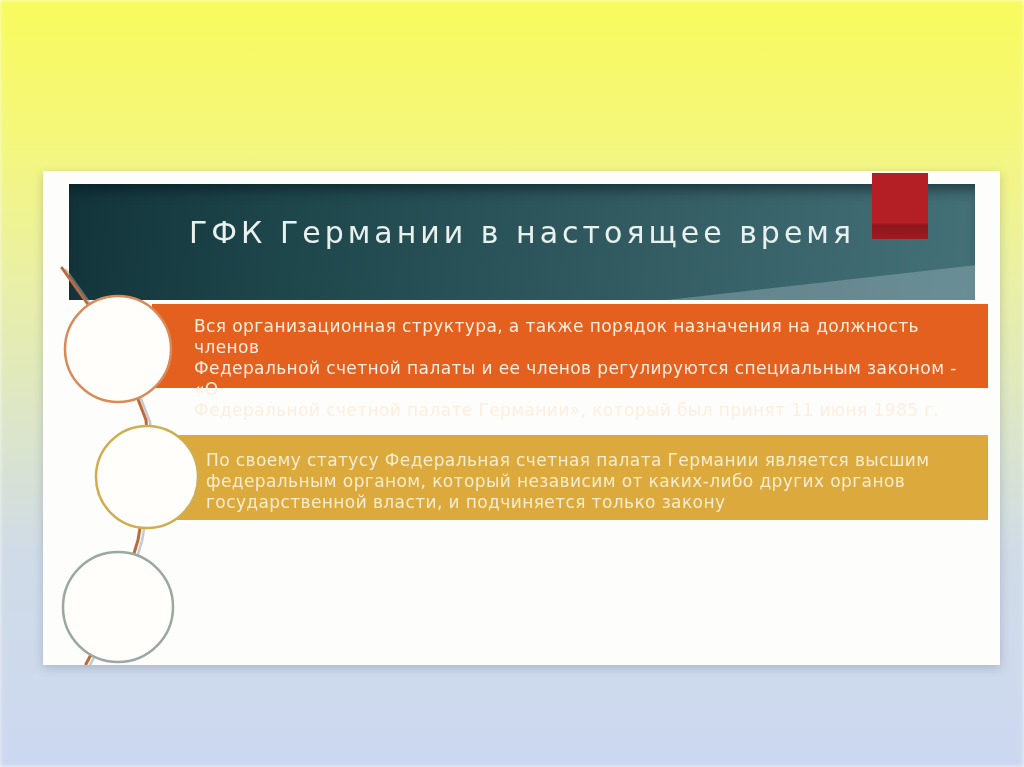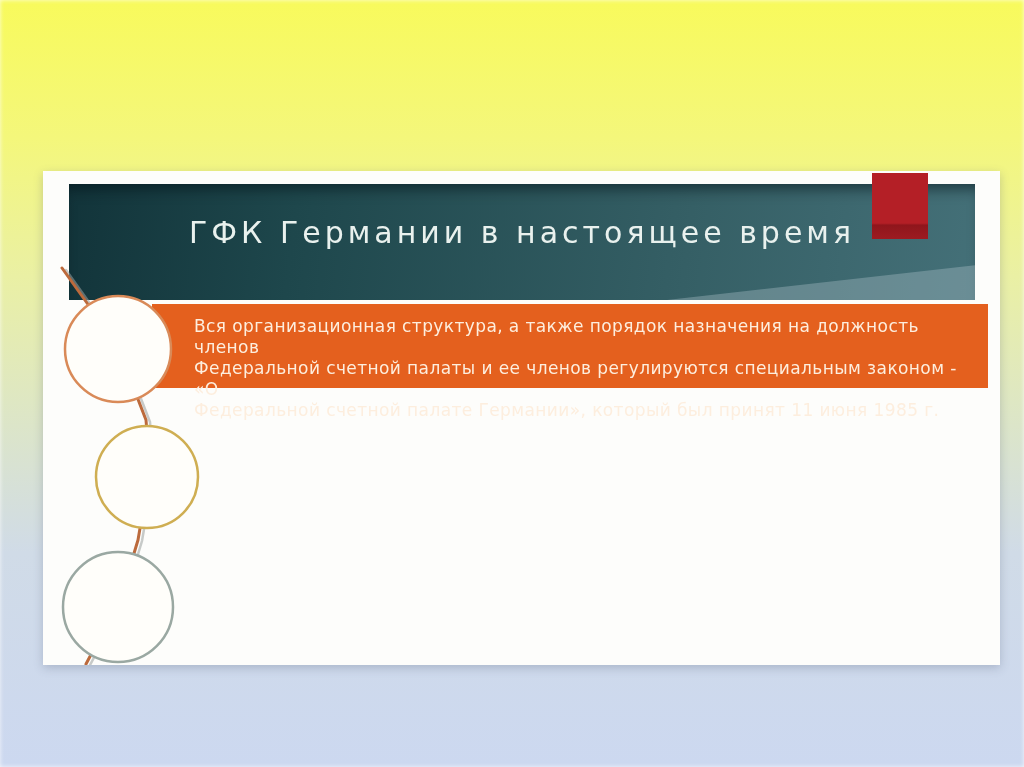--- a/index.html
+++ b/index.html
@@ -100,20 +100,23 @@
     <div class="banner-fold"></div>
     <h1 class="slide-title">ГФК Германии в настоящее время</h1>
   </div>
 
   <div class="red-accent"></div>
 
   <div class="bar bar-orange">
     <div class="bar-text">Вся организационная структура, а также порядок назначения на должность членов<br>Федеральной счетной палаты и ее членов регулируются специальным законом - «О<br>Федеральной счетной палате Германии», который был принят 11 июня 1985 г.</div>
   </div>
 
+  <div class="bar bar-yellow">
+    <div class="bar-text">По своему статусу Федеральная счетная палата Германии является высшим<br>федеральным органом, который независим от каких-либо других органов<br>государственной власти, и подчиняется только закону</div>
+  </div>
 
 
   <svg class="connector-svg" viewBox="0 0 957 494" xmlns="http://www.w3.org/2000/svg">
     <polyline class="line-shadow" points="21,98 76,175 105,250 109,299 97,369 79,429 45,493" transform="translate(2,1)"></polyline>
     <polyline class="line-main" points="19,97 74,174 103,249 107,299 95,369 77,429 43,493"></polyline>
     <circle class="node ring-1" cx="75" cy="178" r="53"></circle>
     <circle class="node ring-2" cx="104" cy="306" r="51"></circle>
     <circle class="node ring-3" cx="75" cy="436" r="55"></circle>
   </svg>
 

